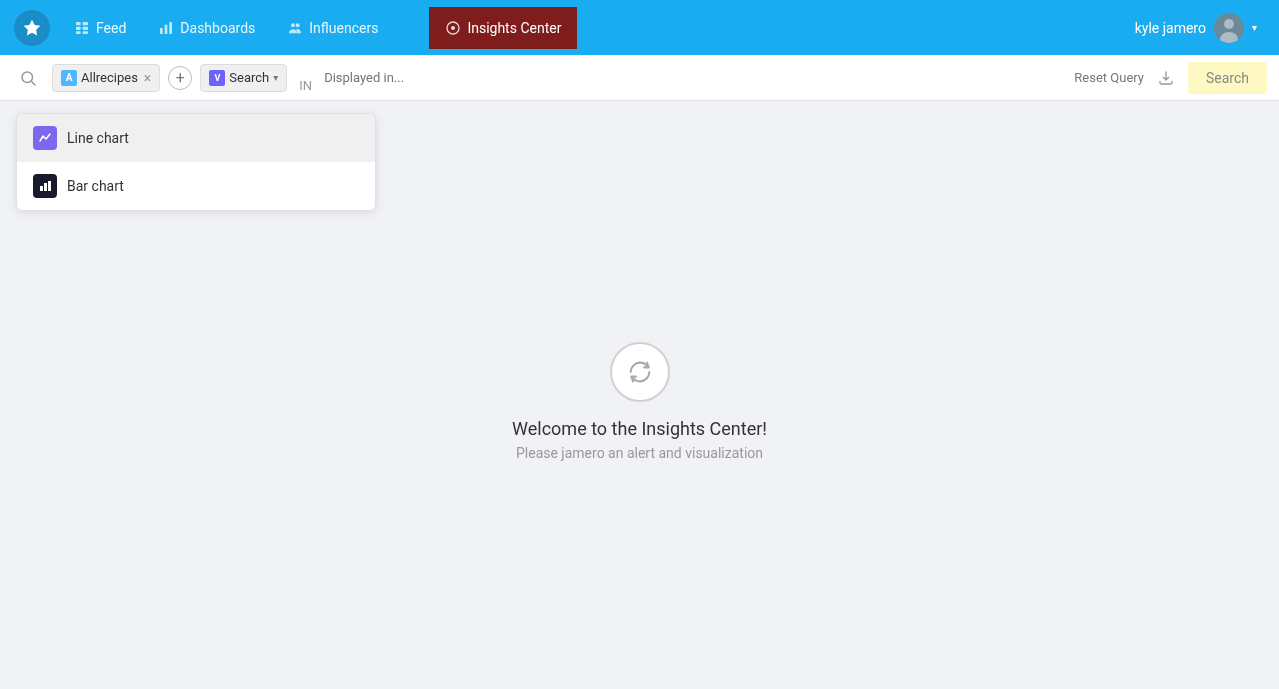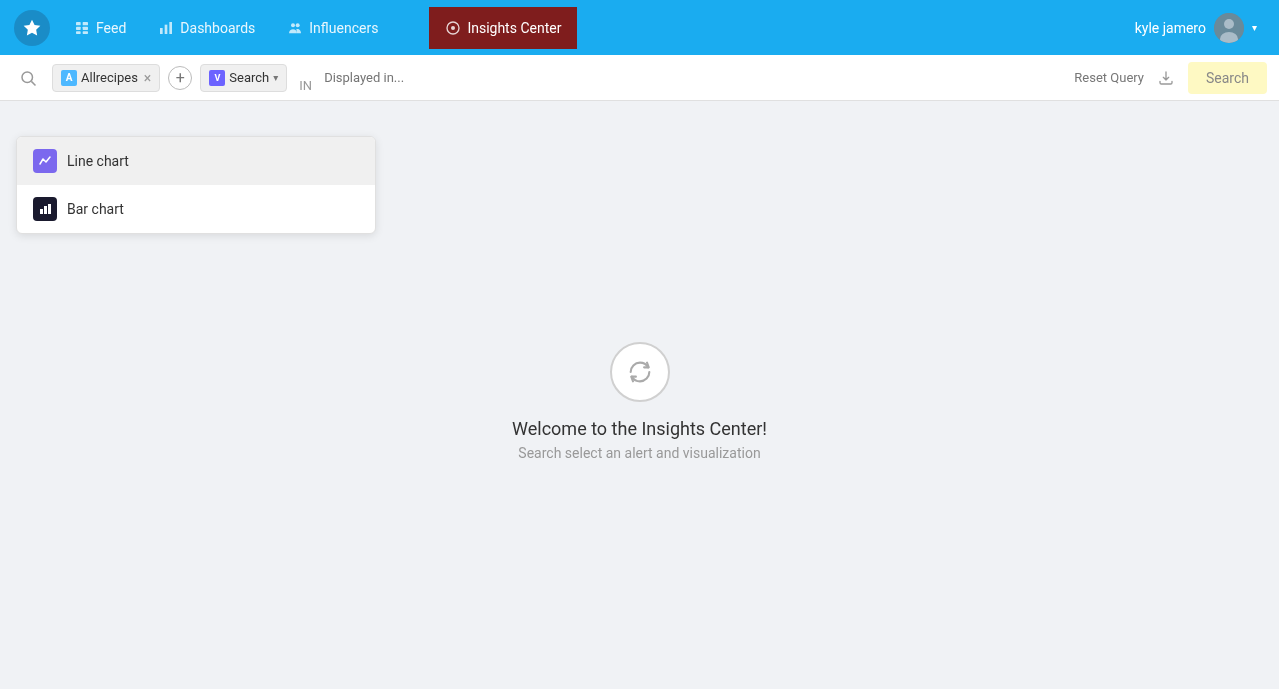--- a/index.html
+++ b/index.html
@@ -285,21 +285,20 @@
       position: absolute;
       top: 12px;
       left: 16px;
       background: white;
       border: 1px solid #e0e0e0;
       border-radius: 6px;
       width: 360px;
       box-shadow: 0 2px 8px rgba(0,0,0,0.1);
       overflow: hidden;
       z-index: 100;
-      margin-top: 23px;
     }
 
     .dropdown-menu-item {
       display: flex;
       align-items: center;
       gap: 10px;
       padding: 12px 16px;
       font-size: 14px;
       color: #333;
       cursor: pointer;
@@ -507,16 +506,16 @@
   <div class="welcome-center">
     <div class="refresh-icon-circle">
       <svg viewBox="0 0 24 24">
         <path d="M4 12a8 8 0 018-8 8 8 0 016.93 4" stroke-width="1.8" stroke-linecap="round"></path>
         <path d="M20 12a8 8 0 01-8 8 8 8 0 01-6.93-4" stroke-width="1.8" stroke-linecap="round"></path>
         <polyline points="18,4 19.5,8 15.5,8" stroke-width="1.8" stroke-linecap="round" stroke-linejoin="round"></polyline>
         <polyline points="6,20 4.5,16 8.5,16" stroke-width="1.8" stroke-linecap="round" stroke-linejoin="round"></polyline>
       </svg>
     </div>
     <div class="welcome-title">Welcome to the Insights Center!</div>
-    <div class="welcome-subtitle">Search select an alert and visualization</div>
+    <div class="welcome-subtitle">Please jamero an alert and visualization</div>
   </div>
 
 </div>
 
 </body></html>

